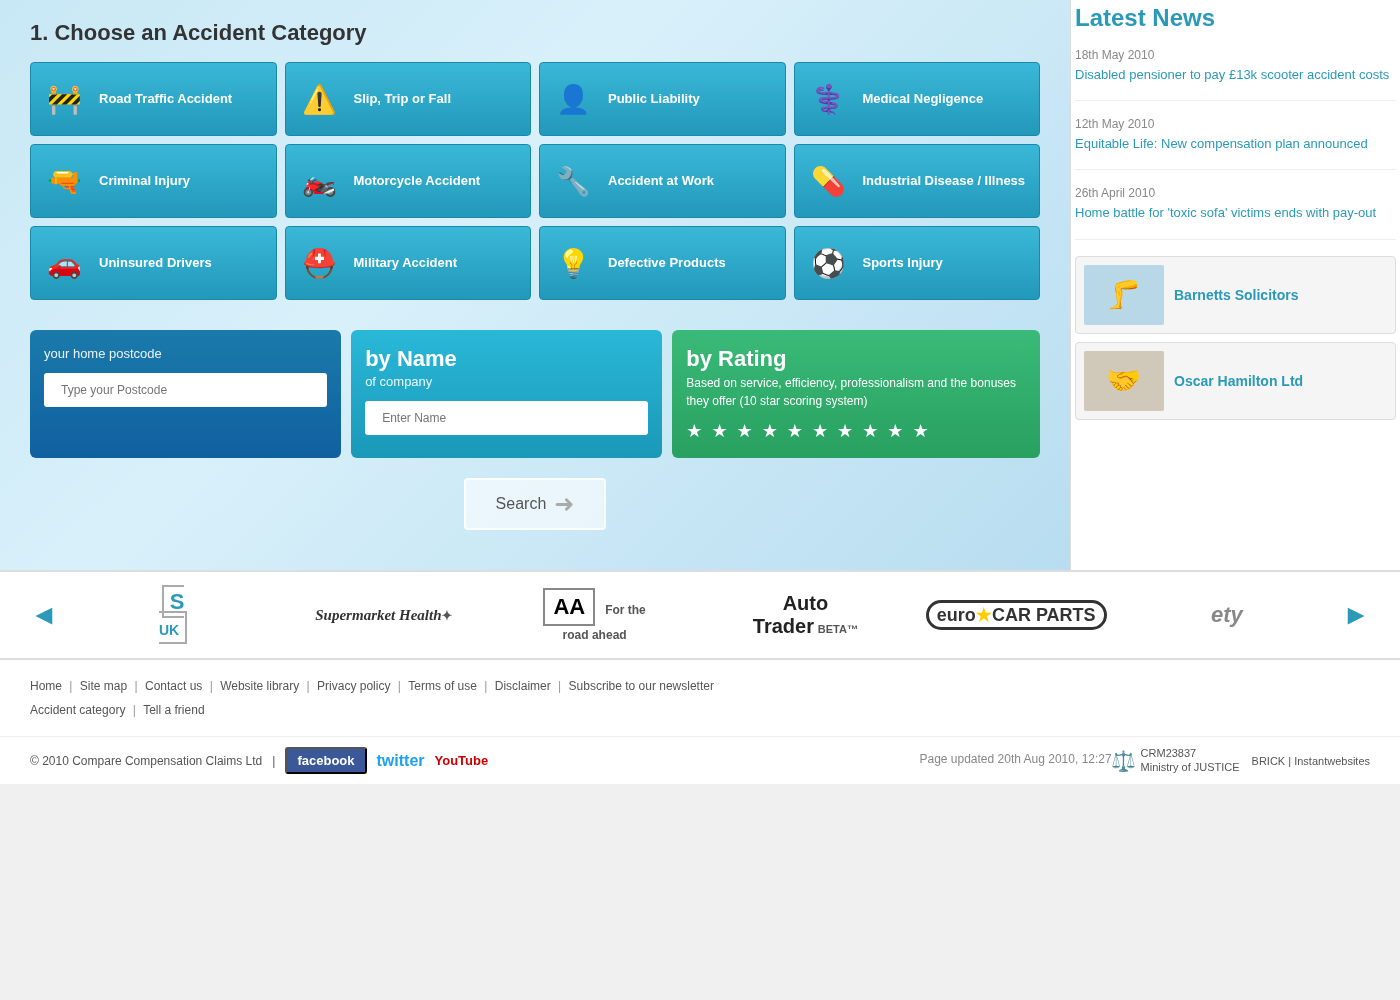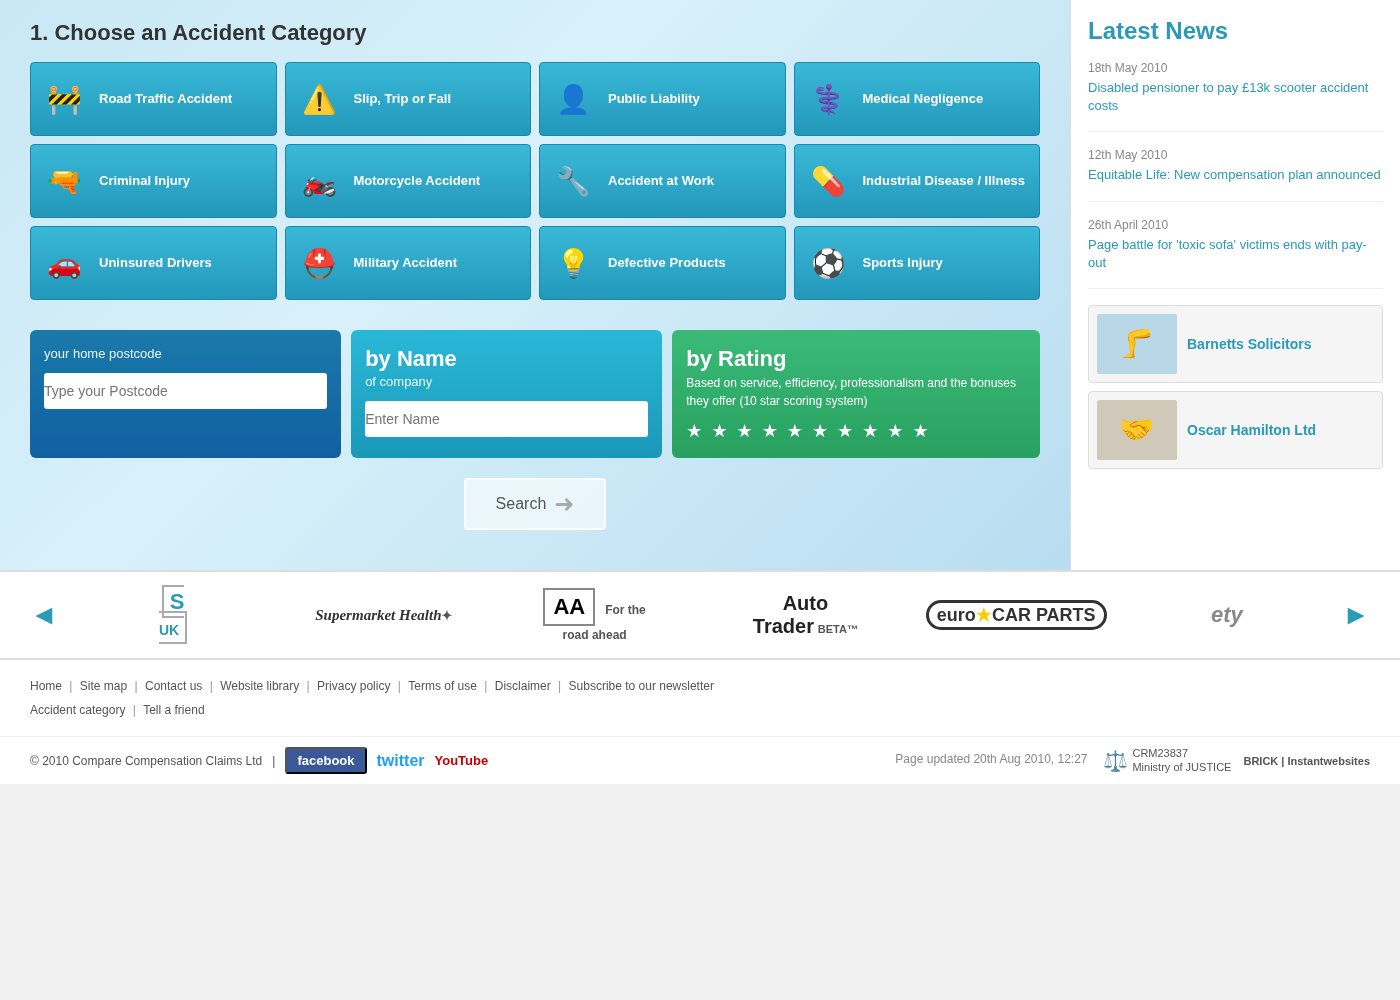--- a/index.html
+++ b/index.html
@@ -101,24 +101,24 @@
       margin-bottom: 2px;
     }
     .search-box-subtitle {
       font-size: 13px;
       margin-bottom: 12px;
       opacity: 0.9;
     }
 
     .search-input {
       width: 100%;
-      padding: 10px 0;
+      padding: 10px 17px;
       border: none;
       border-radius: 3px;
-      font-size: 14px;
+      font-size: 12px;
       color: #999;
       background: #fff;
     }
 
     .rating-desc {
       font-size: 12px;
       line-height: 1.5;
       margin-bottom: 10px;
     }
     .stars {
@@ -147,21 +147,21 @@
     }
     .arrow-right {
       font-size: 24px;
       color: #aaa;
     }
 
     
     .sidebar {
       width: 330px;
       background: #fff;
-      padding: 17px;
+      padding: 4px;
       border-left: 1px solid #ddd;
     }
 
     .sidebar-title {
       font-size: 24px;
       font-weight: bold;
       color: #2a9ab8;
       margin-bottom: 16px;
     }
 
@@ -262,21 +262,20 @@
     .footer-left {
       display: flex;
       align-items: center;
       gap: 10px;
       font-size: 12px;
       color: #555;
     }
     .footer-right {
       display: flex;
       align-items: center;
-      gap: 16px;
     }
 
     .social-btn {
       display: inline-flex;
       align-items: center;
       justify-content: flex-start;
       padding: 4px 10px;
       border-radius: 3px;
       font-size: 13px;
       font-weight: bold;
@@ -401,21 +400,21 @@
           <div class="news-item">
       <div class="news-date">18th May 2010</div>
       <a href="#" class="news-link">Disabled pensioner to pay £13k scooter accident costs</a>
     </div>
           <div class="news-item">
       <div class="news-date">12th May 2010</div>
       <a href="#" class="news-link">Equitable Life: New compensation plan announced</a>
     </div>
           <div class="news-item">
       <div class="news-date">26th April 2010</div>
-      <a href="#" class="news-link">Page battle for 'toxic sofa' victims ends with pay-out</a>
+      <a href="#" class="news-link">Home battle for 'toxic sofa' victims ends with pay-out</a>
     </div>
         </div>
 
       <div id="ads-container">
           <div class="ad-box">
       <div class="ad-img" style="background: #b8d8e8; font-size:28px; color:#888;">
         🦵
       </div>
       <span class="ad-label">Barnetts Solicitors</span>
     </div>
@@ -486,18 +485,18 @@
     <div class="footer-right">
       <div class="page-updated">Page updated 20th Aug 2010, 12:27</div>
       <div class="footer-logos">
         <span style="display:flex; align-items:center; gap:4px;">
           <span style="font-size:20px;">⚖️</span>
           <span style="font-size:11px; line-height:1.2; color:#555;">
             <span>CRM23837</span><br>
             <span>Ministry of JUSTICE</span>
           </span>
         </span>
-        <span style="font-size:11px; color:#555;font-weight:bold;">BRICK | Instantwebsites</span>
+        <span style="font-size:11px; color:#555;">BRICK | Instantwebsites</span>
       </div>
     </div>
   </div>
 
 </div>
 
 </body></html>

